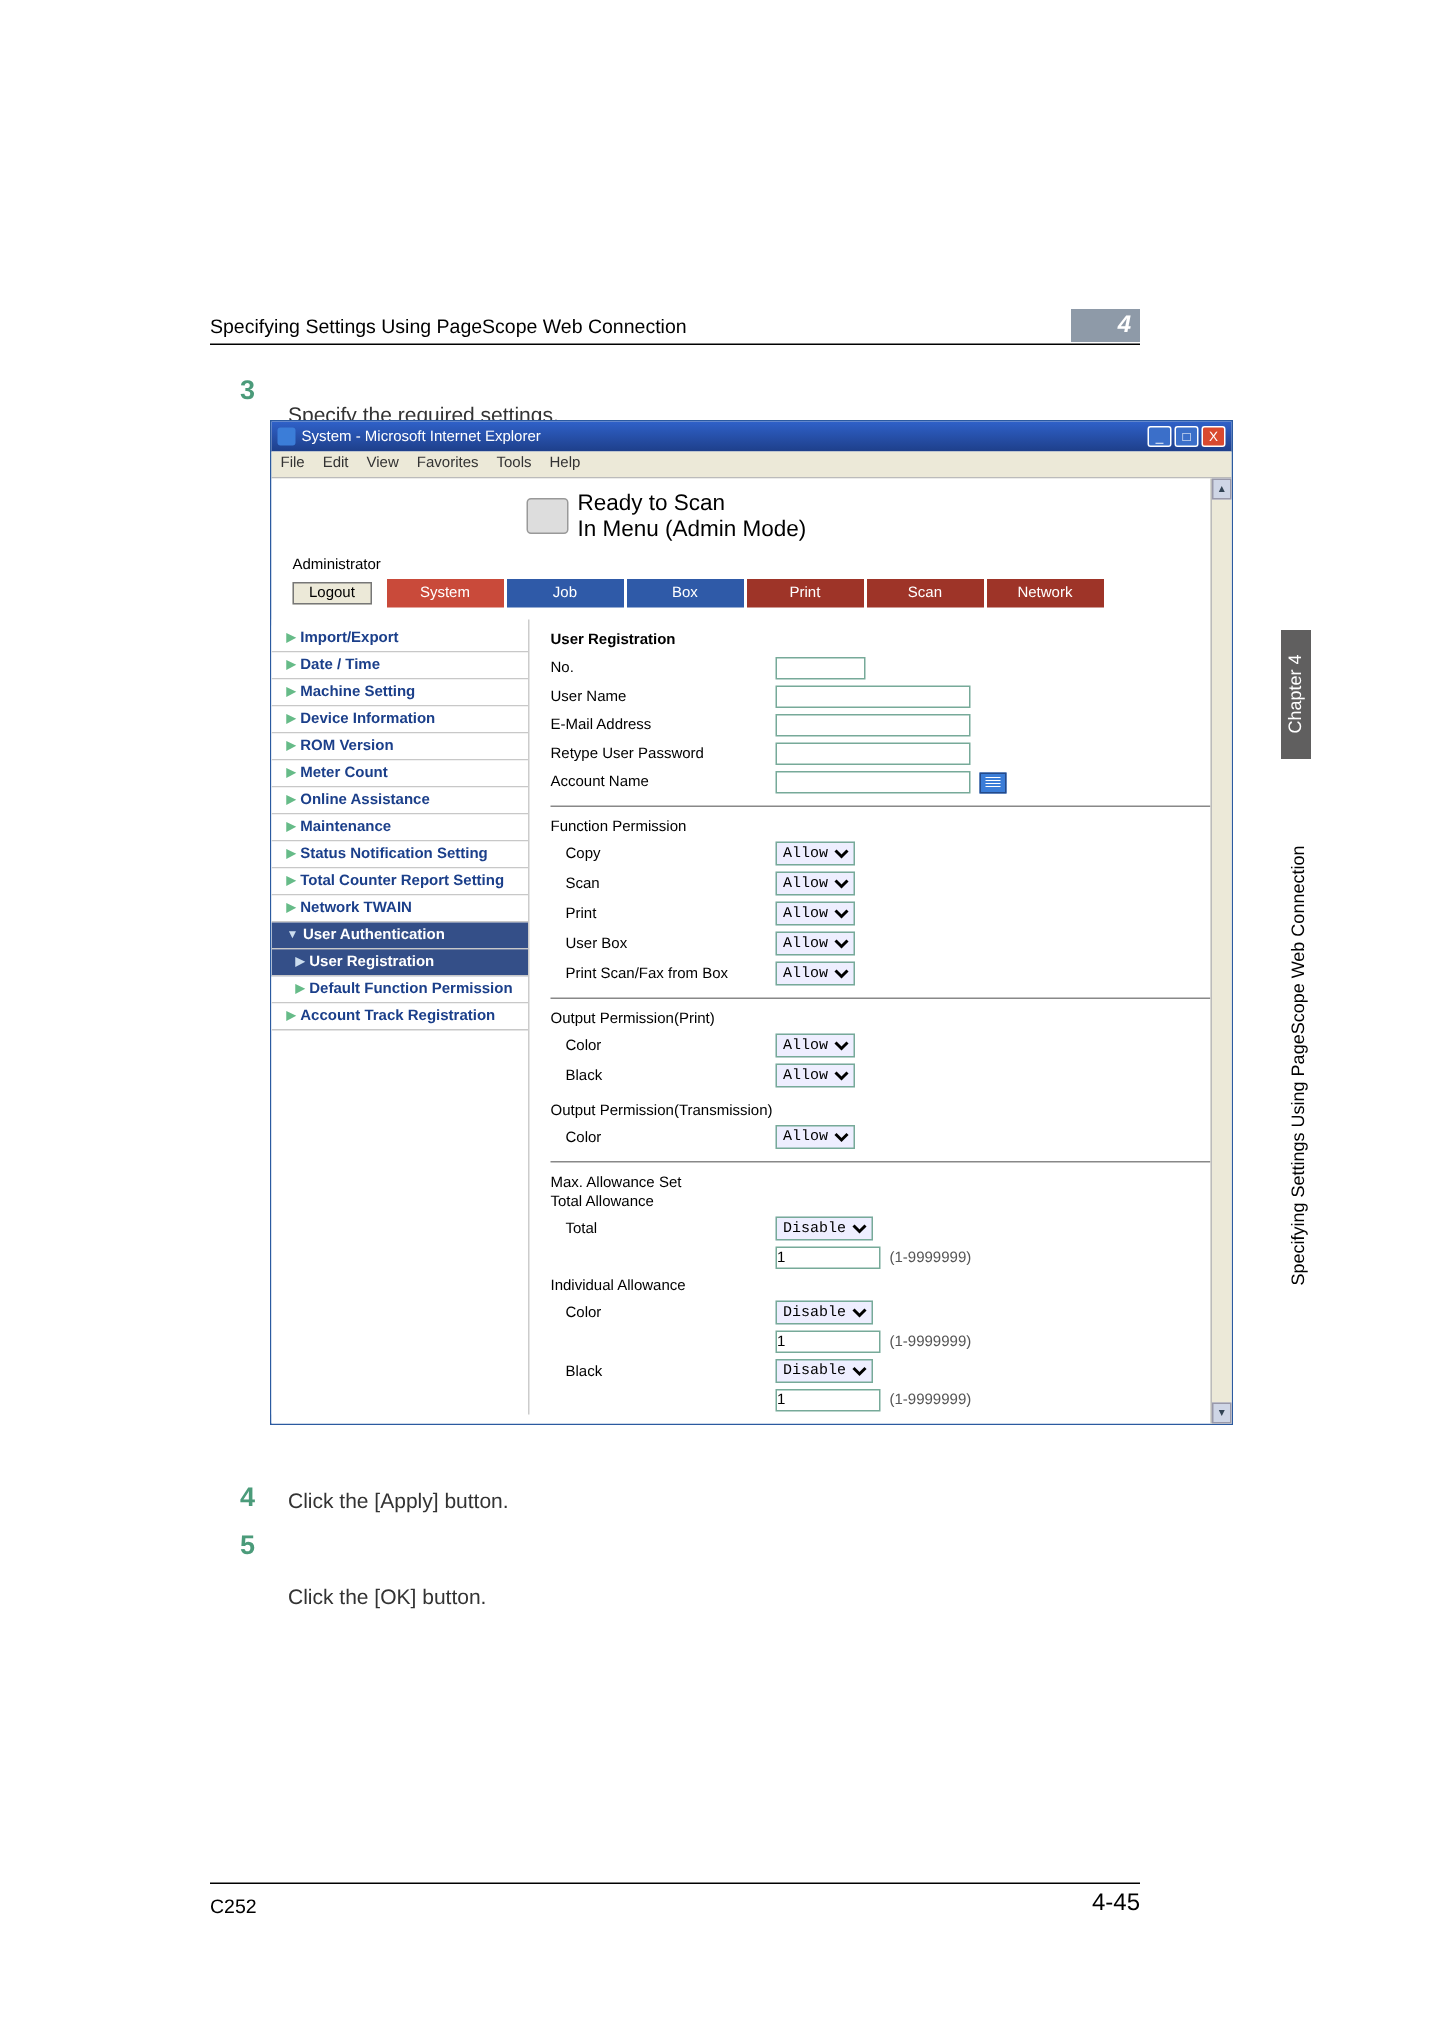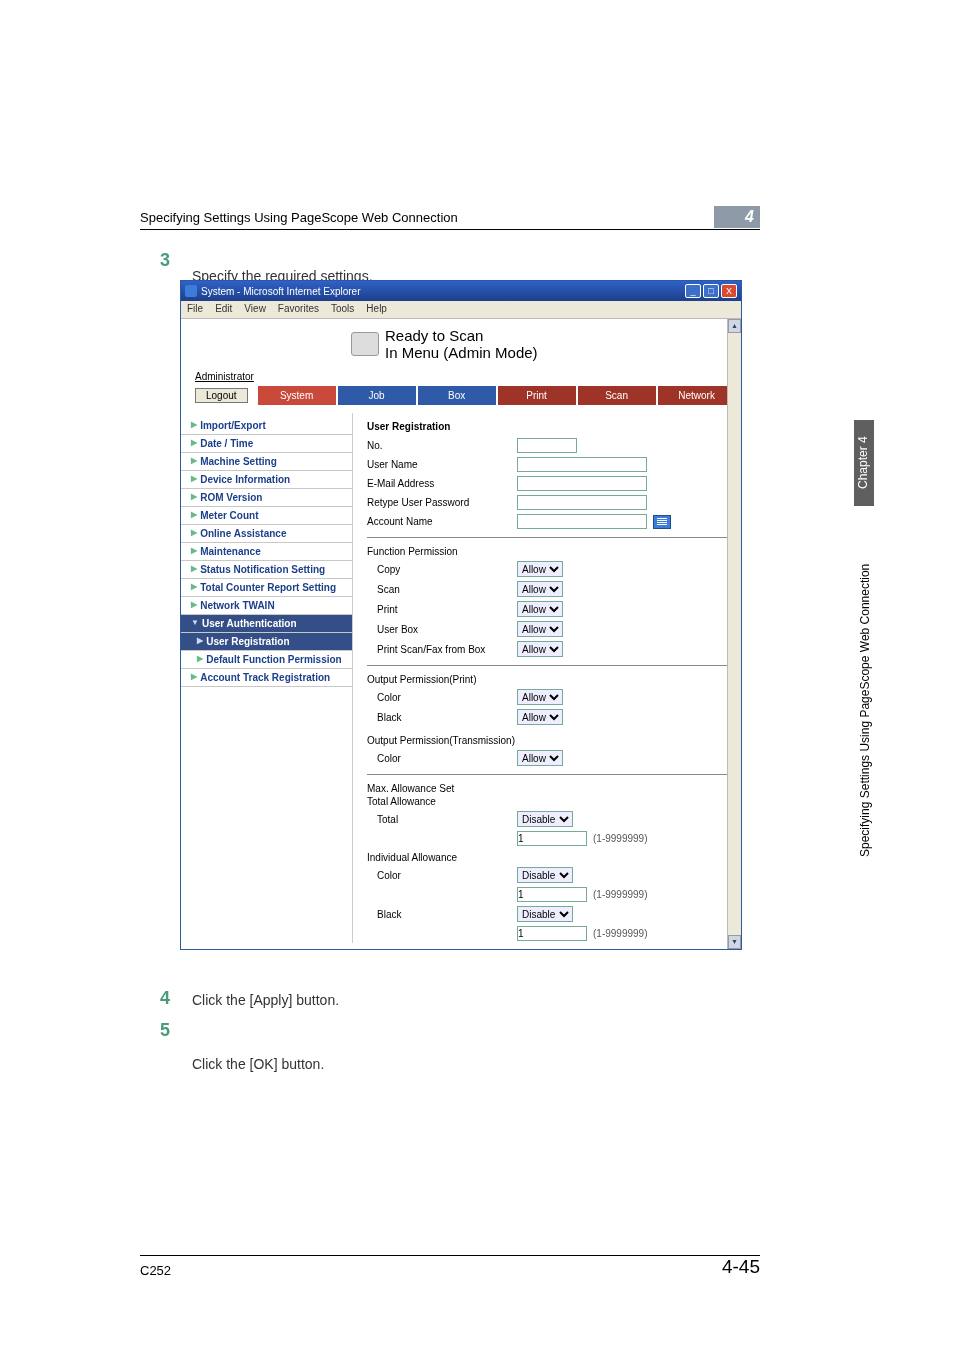--- a/index.html
+++ b/index.html
@@ -57,21 +57,21 @@
     font-size: 18px;
     font-weight: bold;
     color: #4b9b7a;
   }
 
   
   .shot {
     position: absolute;
     left: 180px;
     top: 280px;
-    width: 562px;
+    width: 642px;
     height: 670px;
     border: 1px solid #2b5aa0;
     background: #fff;
     font-size: 10px;
   }
   .shot-title {
     height: 20px;
     background: linear-gradient(#2f61c9, #1e3f8a);
     color: #fff;
     display: flex;
@@ -105,21 +105,21 @@
   .scan-row {
     display:flex;
     align-items:center;
     gap:6px;
     padding:8px 0 6px 170px;
     font-size:15px;
   }
   .scan-row .printer-icon{
     width:28px;height:24px;background:#ddd;border:1px solid #999;border-radius:3px;position:relative;
   }
-  .admin-label { padding:4px 0 2px 14px; font-size:10px;text-decoration:underline;}
+  .admin-label { padding:4px 0 2px 14px; font-size:10px;}
   .logout-row {
     display:flex; gap:2px; padding:2px 0 8px 14px; align-items:center;
   }
   .logout-btn{
     border:1px solid #777;background:#ece9d8;font-size:10px;padding:1px 10px;
   }
   .tab {
     font-size:10px;color:#fff;padding:4px 0;text-align:center;width:78px;
   }
   .tab.red{background:#c94a3a;}
@@ -149,21 +149,21 @@
     flex:1;
     padding:8px 14px 0 14px;
     font-size:10px;
     overflow:hidden;
   }
   .row { display:flex; align-items:center; padding:2px 0;}
   .row .lab{width:150px;}
   .row input[type=text], .row input[type=password]{
     width:130px;height:15px;border:1px solid #7a9;font-size:10px;
   }
-  .sel{border:1px solid #7a9;background:#eef;font-size:10px;height:16px;}
+  .sel{border:1px solid #7a9;background:#eef;font-size:10px;height:16px;font-family:Liberation Mono, monospace;}
   .list-icon{width:18px;height:14px;background:#3b7dd8;border:1px solid #244a8a;margin-left:6px;display:inline-block;position:relative;}
   .list-icon:after{content:"";position:absolute;left:3px;top:2px;width:10px;height:8px;background:repeating-linear-gradient(#fff,#fff 1px,#3b7dd8 1px,#3b7dd8 2px);}
   .range{color:#555;font-size:10px;padding-left:6px;}
 
   .scrollbar{position:absolute;right:0;top:38px;bottom:0;width:14px;background:#ece9d8;border-left:1px solid #bbb;}
   .scroll-up,.scroll-dn{height:14px;background:#cfd6e6;border:1px solid #99a;font-size:8px;text-align:center;line-height:12px;color:#345;}
   .scroll-dn{position:absolute;bottom:0;left:0;right:0;}
 
   
   .side-label {
@@ -183,21 +183,21 @@
     font-size:12px;
     writing-mode:vertical-rl;transform:rotate(180deg);
     position:absolute;top:100px;right:2px;height:380px;text-align:center;
   }
 
   .footer-line{
     position:absolute;left:140px;width:620px;border-top:1px solid #000;
     bottom:94px;
   }
   .footer-left{position:absolute;left:140px;bottom:72px;font-size:13px;}
-  .footer-right{position:absolute;right:194px;bottom:72px;font-size:19px;}
+  .footer-right{position:absolute;right:194px;bottom:72px;font-size:16px;}
   hr.sep{border:none;border-top:1px solid #888;margin:6px 0;}
 
   .indent-block{padding-left:10px;}
 </style>
 </head>
 <body>
 
 <div class="page">
 
   <div class="header-line">

